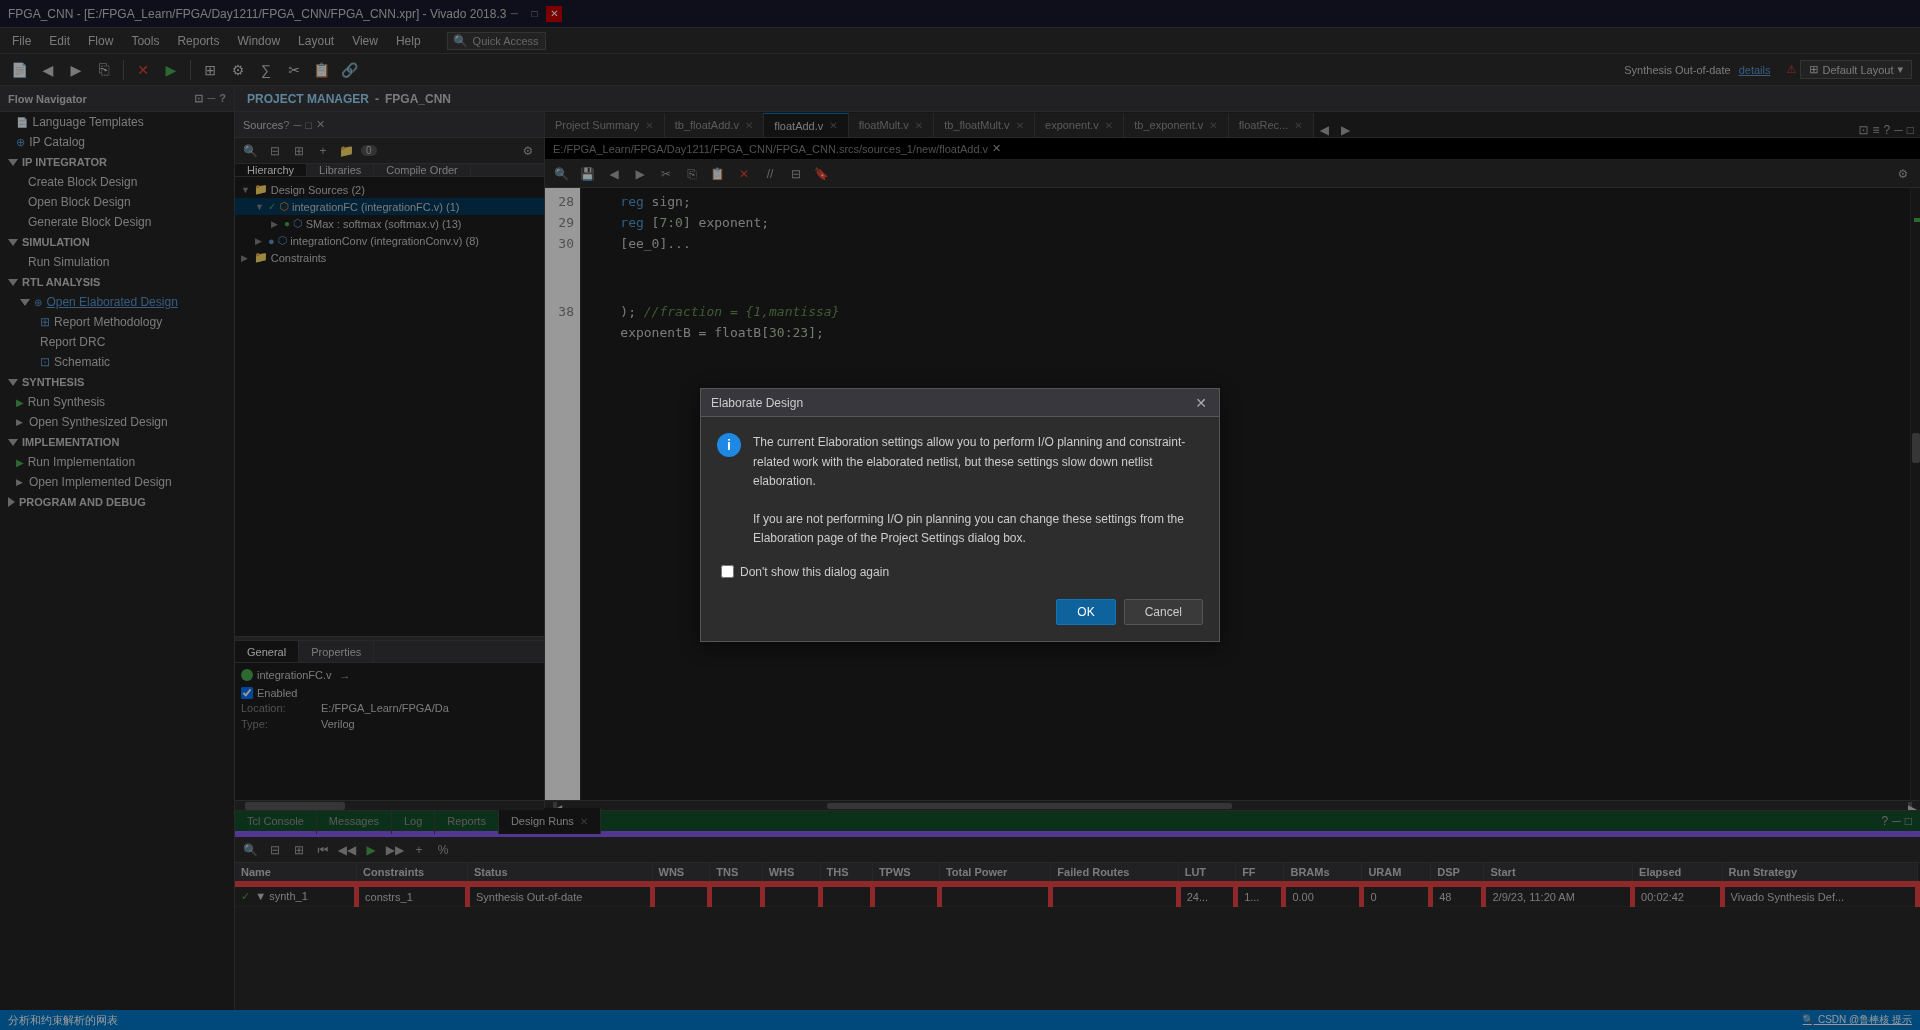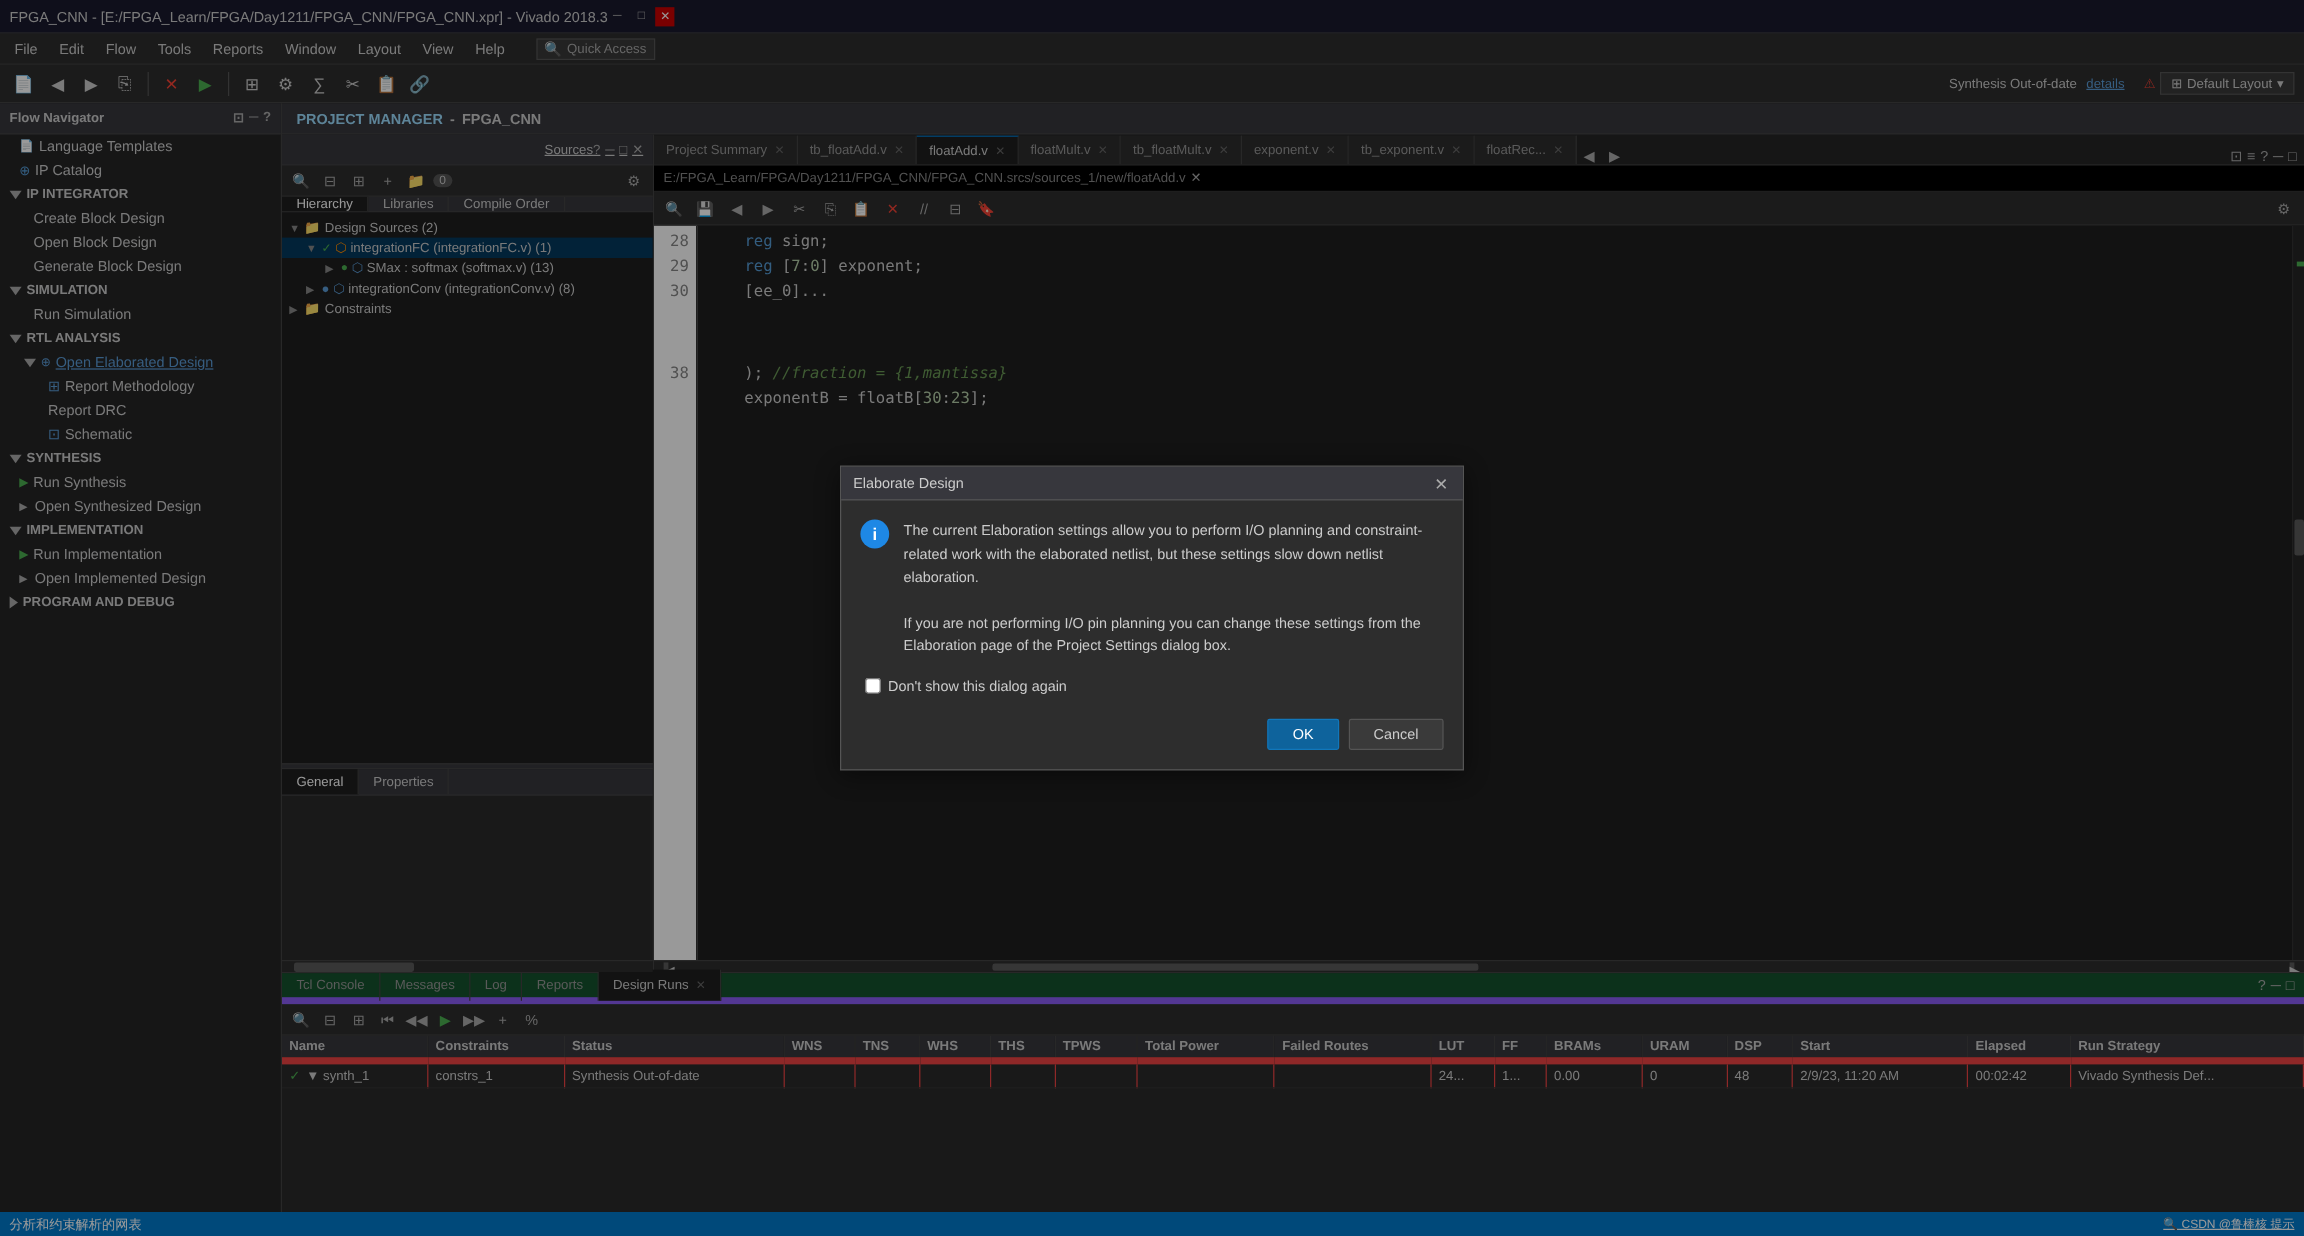--- a/index.html
+++ b/index.html
@@ -45,21 +45,21 @@
     #content { flex: 1; display: flex; flex-direction: column; overflow: hidden; }
 
     
     #pm-header { height: 26px; background: #37373d; display: flex; align-items: center; padding: 0 12px; font-size: 12px; color: #9cdcfe; font-weight: bold; border-bottom: 1px solid #444; }
 
     
     #upper-content { display: flex; flex: 1; overflow: hidden; }
 
     
     #sources-panel { width: 310px; border-right: 1px solid #444; display: flex; flex-direction: column; flex-shrink: 0; }
-    #sources-header { height: 26px; background: #37373d; display: flex; align-items: center; padding: 0 8px; font-size: 11px; color: #ccc; border-bottom: 1px solid #444; justify-content: flex-end; text-decoration: underline; }
+    #sources-header { height: 26px; background: #37373d; display: flex; align-items: center; padding: 0 8px; font-size: 11px; color: #ccc; border-bottom: 1px solid #444; justify-content: flex-start; }
     #sources-header .src-icons { display: flex; gap: 4px; align-items: center; }
     #sources-toolbar { height: 26px; background: #2d2d2d; display: flex; align-items: center; padding: 0 6px; gap: 4px; border-bottom: 1px solid #444; }
     .src-btn { width: 20px; height: 20px; display: flex; align-items: center; justify-content: center; cursor: pointer; color: #aaa; font-size: 12px; border: none; background: transparent; }
     .badge { background: #555; border-radius: 8px; padding: 0 5px; font-size: 10px; color: #ccc; }
     #sources-tree { flex: 1; overflow-y: auto; background: #1e1e1e; padding: 4px 0; }
     .tree-item { padding: 2px 6px; cursor: pointer; color: #ccc; font-size: 11px; display: flex; align-items: center; gap: 3px; }
     .tree-item.selected { background: #04395e; }
     .tree-expand { width: 10px; font-size: 9px; color: #888; }
     .tree-icon { font-size: 11px; }
 
@@ -92,21 +92,21 @@
     
     #bottom-panel { height: 220px; border-top: 1px solid #444; display: flex; flex-direction: column; }
     #bottom-tabs { height: 26px; background: #14532d; display: flex; align-items: center; border-bottom: 6px solid #8b5cf6; gap: 0; }
     .bottom-tab { padding: 0 12px; height: 26px; display: flex; align-items: center; font-size: 11px; color: #969696; cursor: pointer; border-right: 1px solid #444; }
     .bottom-tab.active { background: #1e1e1e; color: #ccc; }
     .bottom-tab .close-btn { margin-left: 6px; font-size: 10px; color: #666; cursor: pointer; }
     #bottom-toolbar { height: 26px; background: #2d2d2d; display: flex; align-items: center; padding: 0 6px; gap: 4px; border-bottom: 1px solid #444; }
     #design-runs-table { flex: 1; overflow-y: auto; }
     table { width: 100%; border-collapse: collapse; font-size: 11px; }
     table th { background: #37373d; color: #ccc; padding: 3px 6px; text-align: left; border-bottom: 6px solid #ef4444; border-right: 1px solid #444; position: sticky; top: 0; white-space: nowrap; }
-    table td { padding: 3px 6px; border-bottom: 1px solid #333; border-right: 1px solid #ef4444; color: #ccc; white-space: nowrap; }
+    table td { padding: 3px 6px; border-bottom: 1px solid #333; border-right: 5px solid #ef4444; color: #ccc; white-space: nowrap; }
     .row-synth td { }
     .row-impl td { padding-left: 20px; }
 
     
     #bottom-scrollbar { height: 10px; background: #2d2d2d; border-top: 1px solid #444; position: relative; }
     #bottom-scrollbar-thumb { height: 8px; width: 200px; background: #5a5a5a; position: absolute; top: 1px; left: 20px; border-radius: 2px; }
 
     
     #dialog-overlay { position: fixed; top: 0; left: 0; width: 100%; height: 100%; background: rgba(0,0,0,0.4); display: flex; align-items: center; justify-content: center; z-index: 1000; }
     #dialog { width: 520px; background: #2d2d2d; border: 1px solid #555; box-shadow: 0 4px 20px rgba(0,0,0,0.5); }
@@ -369,20 +369,39 @@
             <span> Constraints</span>
           </div>
         </div>
 
         <div id="sources-panel-resize"></div>
 
         <div id="sources-bottom">
           <div id="sources-tabs-bottom" style="display: flex; background: #37373d; border-bottom: 1px solid #444; height: 22px;">
             <div class="src-tab active">General</div>
             <div class="src-tab">Properties</div>
+          </div>
+          <div id="properties-content">
+            <div style="display: flex; align-items: center; gap: 4px; margin-bottom: 6px;">
+              <span style="width: 12px; height: 12px; border-radius: 50%; background: #4caf50; display: inline-block;"></span>
+              <span style="color: #ccc; font-size: 11px;">integrationFC.v</span>
+              <span style="margin-left: 4px; color: #aaa; cursor: pointer; font-size: 11px;">→</span>
+            </div>
+            <div style="display: flex; align-items: center; gap: 4px; margin-bottom: 3px; font-size: 11px;">
+              <input type="checkbox" checked="" style="width: 12px; height: 12px;">
+              <span>Enabled</span>
+            </div>
+            <div class="prop-row">
+              <span class="prop-label">Location:</span>
+              <span class="prop-value">E:/FPGA_Learn/FPGA/Da</span>
+            </div>
+            <div class="prop-row">
+              <span class="prop-label">Type:</span>
+              <span class="prop-value">Verilog</span>
+            </div>
           </div>
         </div>
 
         <div style="height: 10px; background: #2d2d2d; border-top: 1px solid #444; position: relative;">
           <div style="position: absolute; left: 10px; width: 100px; height: 8px; top: 1px; background: #5a5a5a; border-radius: 2px;"></div>
         </div>
       </div>
 
       <div id="editor-area">
 

